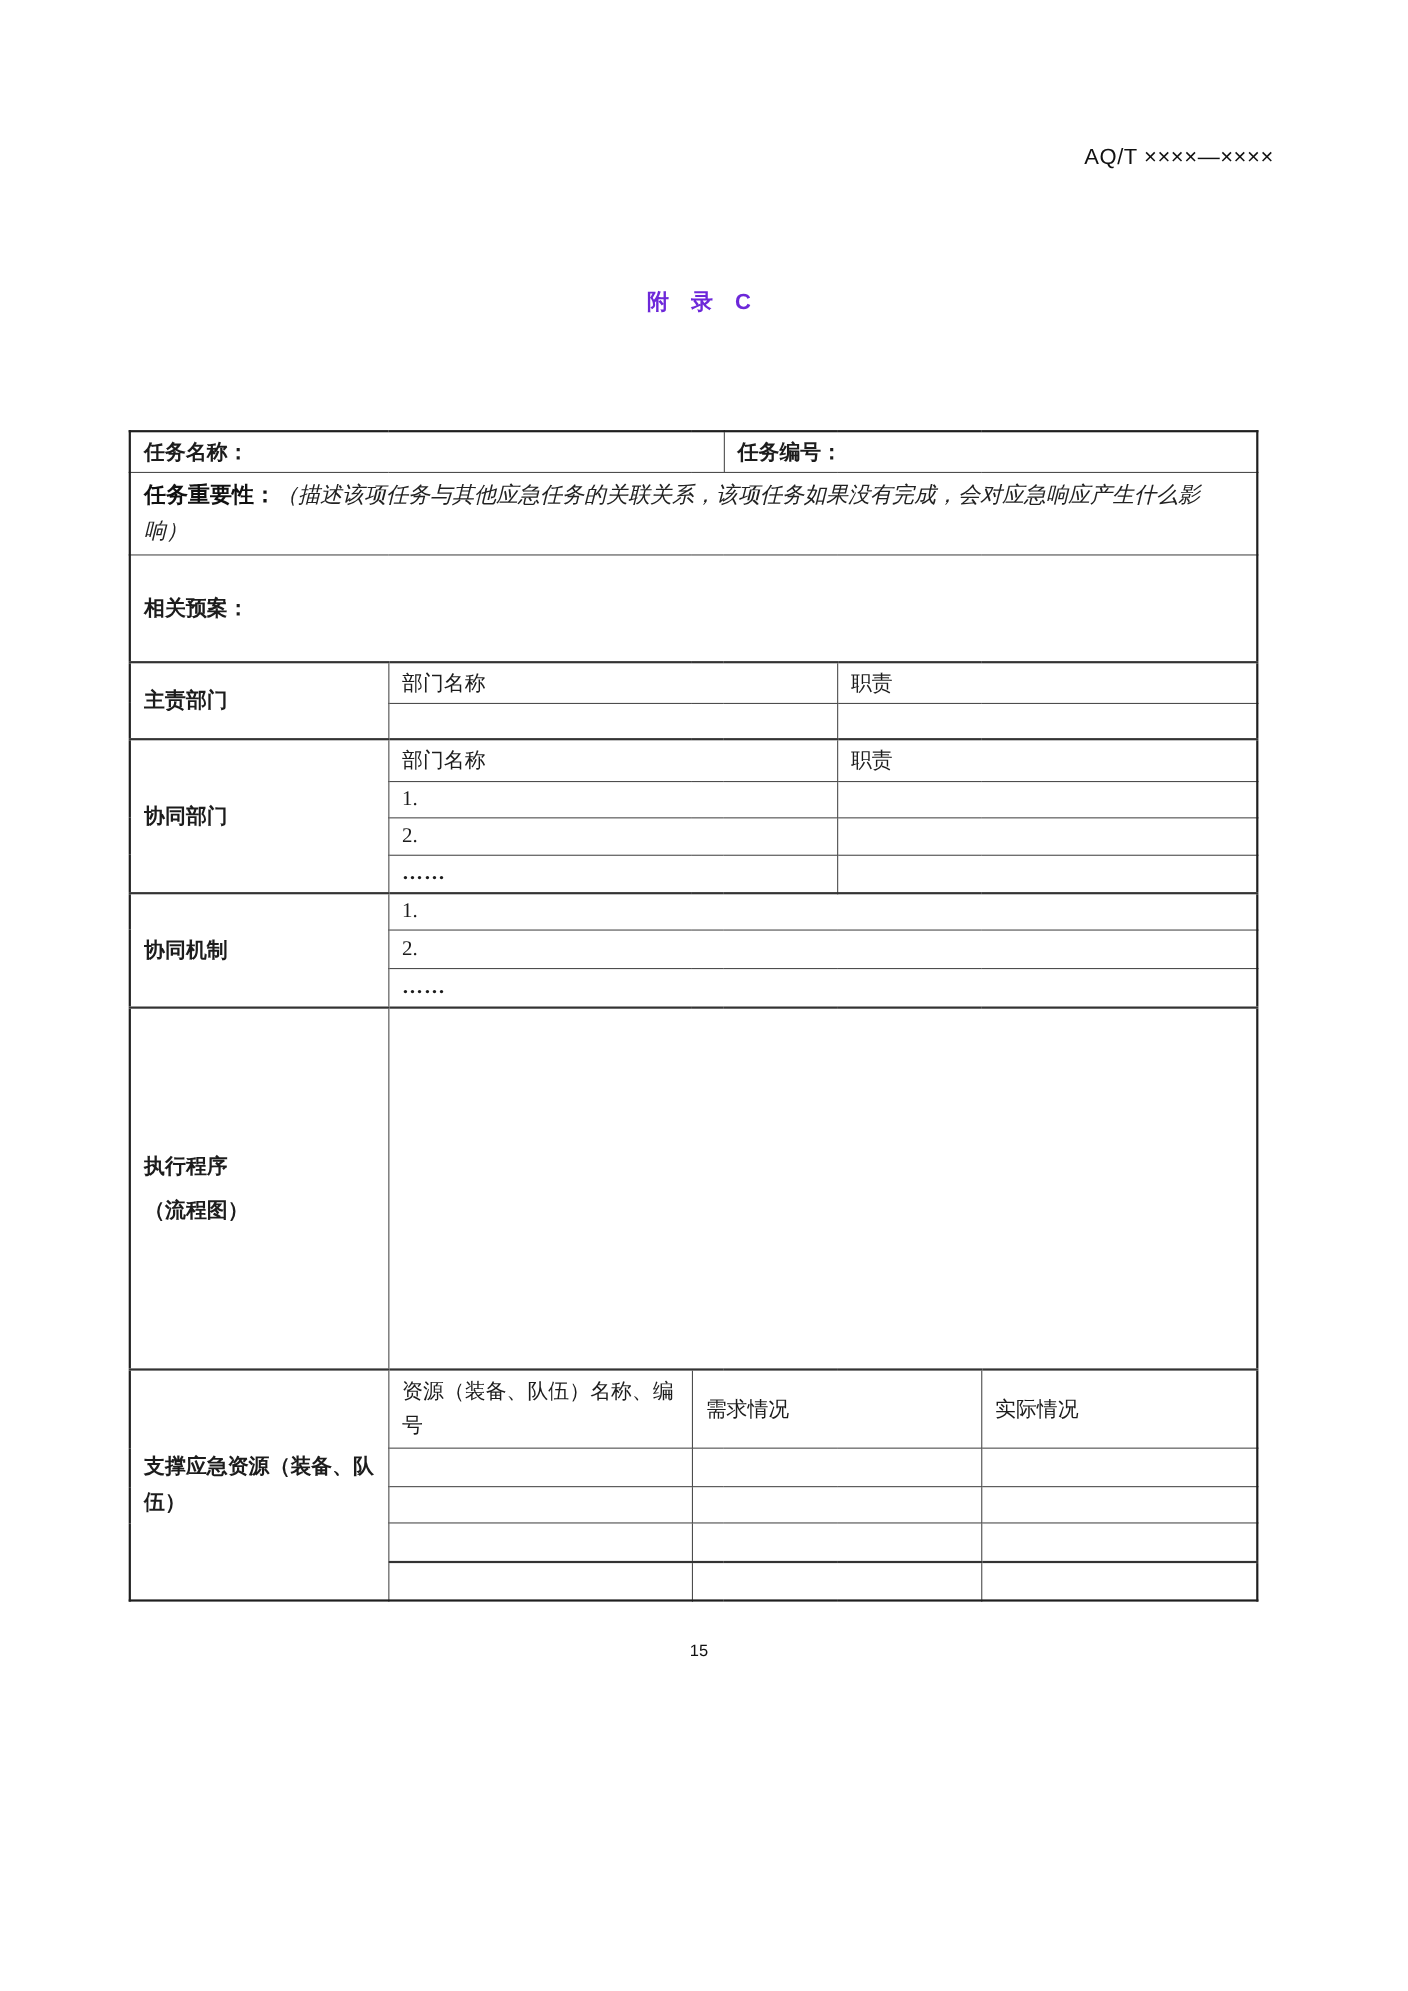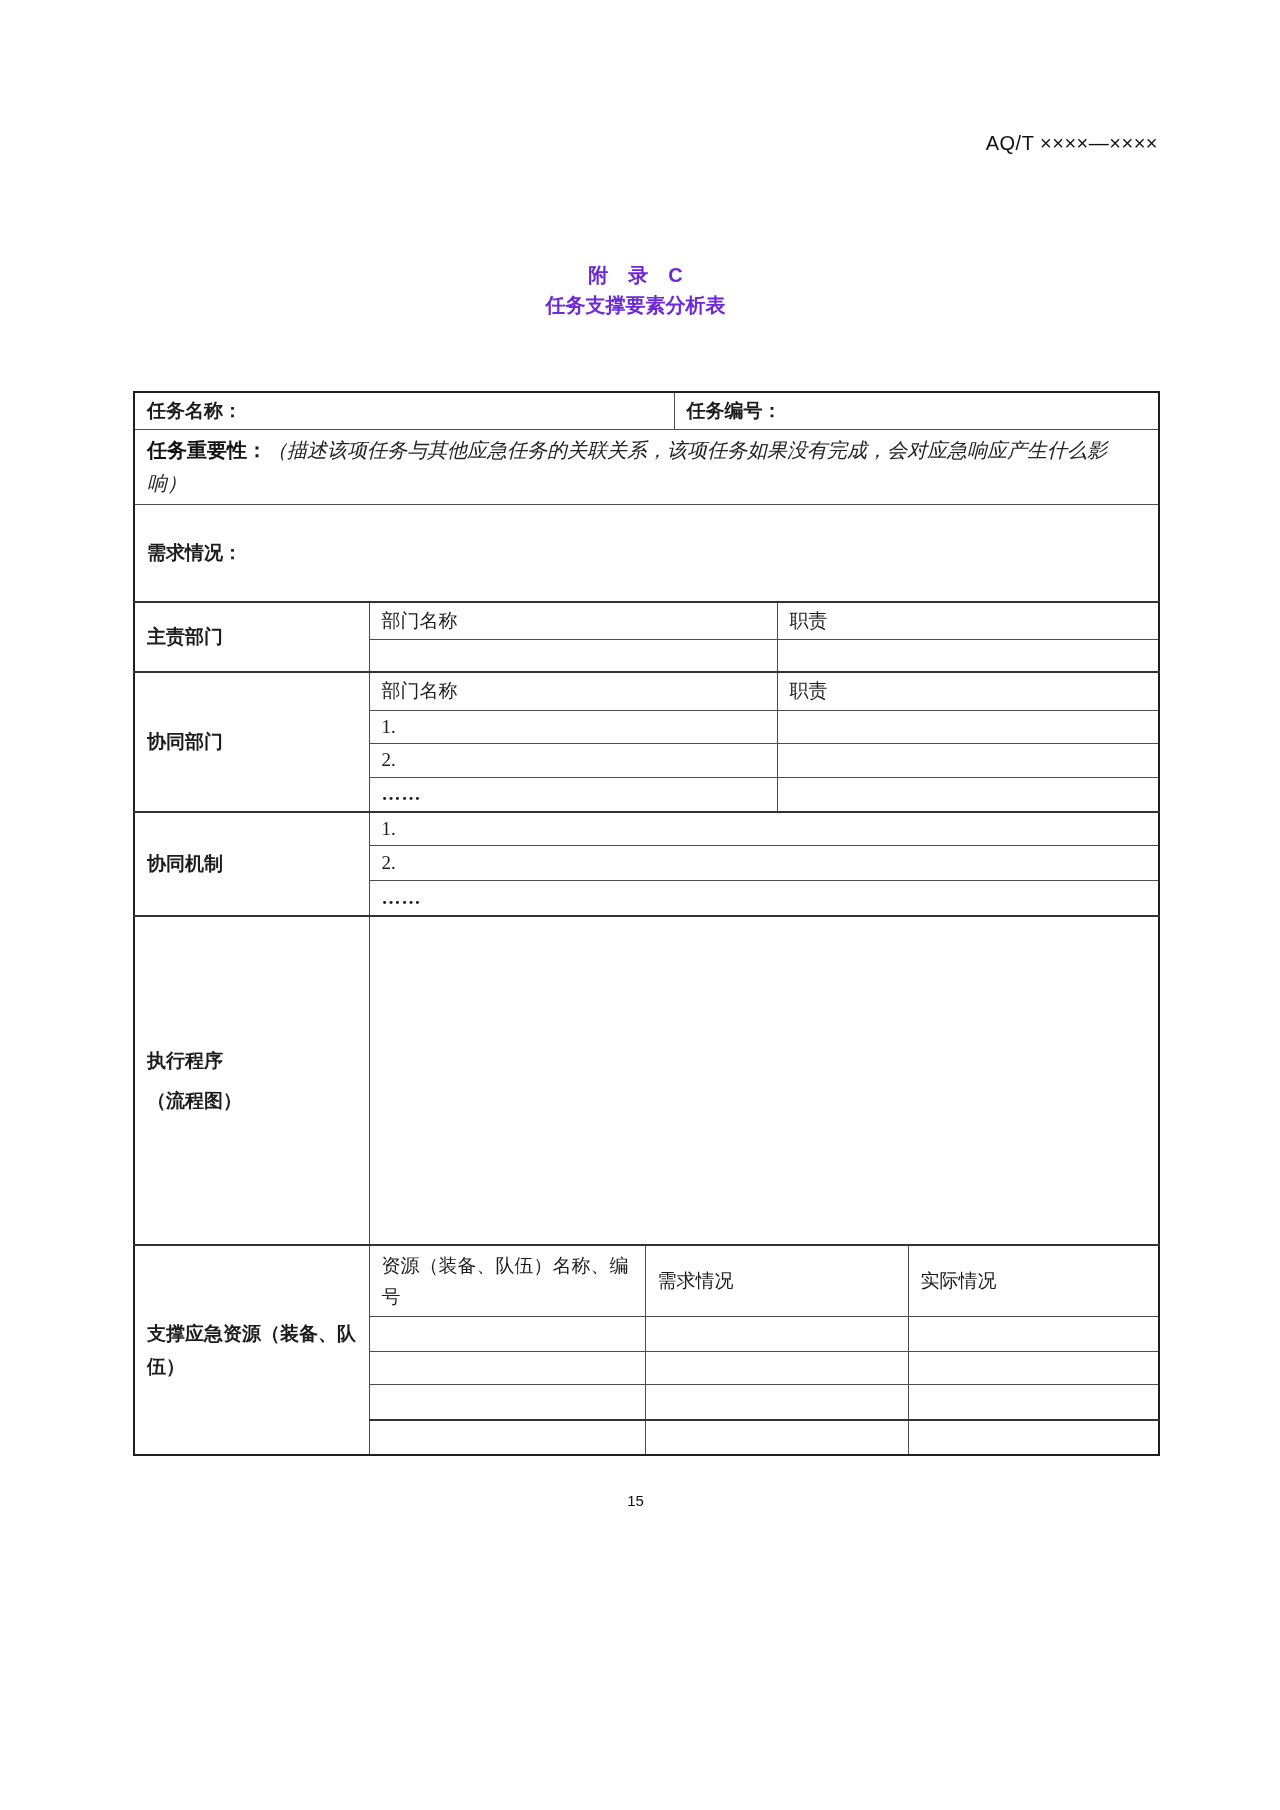--- a/index.html
+++ b/index.html
@@ -16,21 +16,21 @@
     font-family:"Liberation Sans", sans-serif;
     font-size:20px;color:#111;letter-spacing:0.5px;
   }
   .titles{
     position:absolute;top:260px;left:123px;width:1025px;
     text-align:center;
     font-family:"Liberation Sans", sans-serif;
     font-weight:bold;font-size:20px;line-height:30px;color:#6d28d9;
   }
   .main-table{
-    position:absolute;top:391px;left:133px;
+    position:absolute;top:391px;left:117px;
     width:1025px;
     border-collapse:collapse;table-layout:fixed;
   }
   .main-table td{
     border:1px solid #4d4d4d;
     padding:4px 12px;
     font-size:19px;
     vertical-align:middle;
     color:#1c1c1c;
     overflow:hidden;
@@ -68,21 +68,20 @@
 </style>
 </head>
 <body>
 
 <div class="page">
 
   <div class="doc-ref">AQ/T ××××—××××</div>
 
   <div class="titles">
     <div>附　录　C</div>
-    <div>任务支撑要素分析表</div>
   </div>
 
   <table class="main-table">
     <colgroup>
       <col style="width:235px">
         <col style="width:276px">
         <col style="width:29px">
       <col style="width:103px">
         <col style="width:131px">
         <col style="width:251px">
@@ -92,21 +91,21 @@
         <tr class="r1">
       <td class="lbl" colspan="3">任务名称：</td>
       <td class="lbl" colspan="3">任务编号：</td>
     </tr>
 
     <tr class="r2">
       <td colspan="6" class="imp-cell"><span class="lbl">任务重要性：</span><span class="imp-desc">（描述该项任务与其他应急任务的关联关系，该项任务如果没有完成，会对应急响应产生什么影响）</span></td>
     </tr>
 
     <tr class="r3">
-      <td colspan="6" class="lbl top-align">需求情况：</td>
+      <td colspan="6" class="lbl top-align">相关预案：</td>
     </tr>
 
     <tr class="r4">
       <td rowspan="2" class="lbl sec">主责部门</td>
       <td colspan="3" class="sec">部门名称</td>
       <td colspan="2" class="sec">职责</td>
     </tr>
     <tr class="r5">
       <td colspan="3"></td>
       <td colspan="2"></td>

